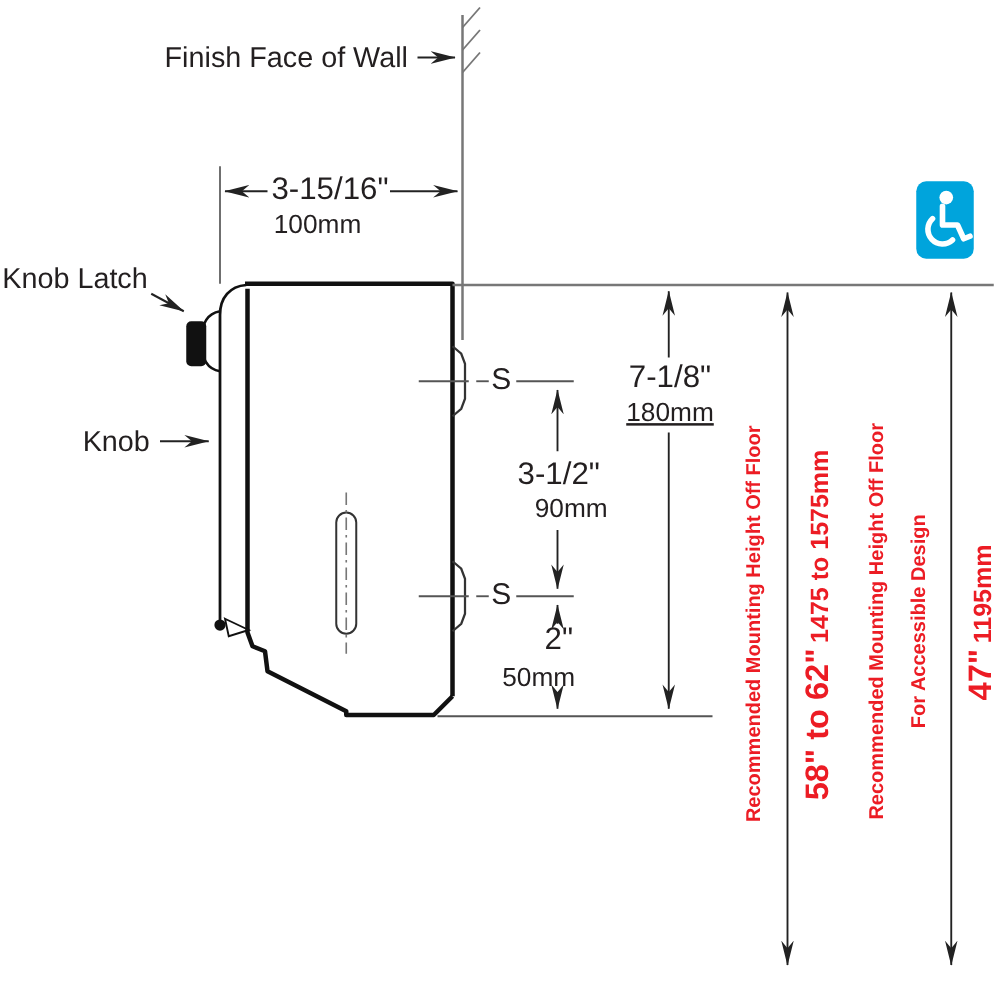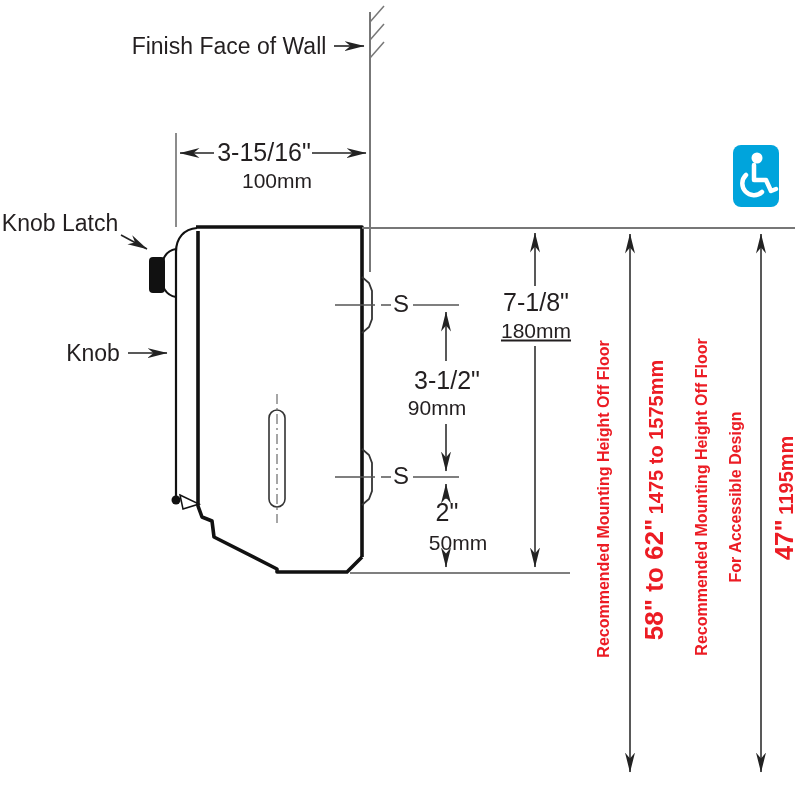--- a/index.html
+++ b/index.html
@@ -116,30 +116,30 @@
   </g>
 </svg>
 
 <div class="txt lbl" style="left:229px;top:46px;">Finish Face of Wall</div>
 <div class="txt lbl" style="left:60px;top:223px;">Knob Latch</div>
 <div class="txt lbl" style="left:93px;top:353px;">Knob</div>
 <div class="txt s" style="left:401px;top:304px;">S</div>
 <div class="txt s" style="left:401px;top:476px;">S</div>
 
 <div class="txt in" style="left:264px;top:152px;">3-15/16"</div>
-<div class="txt mm" style="left:277px;top:180px;">100mm</div>
+<div class="txt mm" style="left:254px;top:180px;">100mm</div>
 
 <div class="txt in" style="left:536px;top:302px;">7-1/8"</div>
 <div class="txt mm" style="left:536px;top:330px;text-decoration:underline;">180mm</div>
 
 <div class="txt in" style="left:447px;top:380px;">3-1/2"</div>
-<div class="txt mm" style="left:437px;top:407px;">90mm</div>
+<div class="txt mm" style="left:457px;top:407px;">90mm</div>
 
 <div class="txt in" style="left:447px;top:512px;">2"</div>
-<div class="txt mm" style="left:458px;top:542px;">50mm</div>
+<div class="txt mm" style="left:431px;top:542px;">50mm</div>
 
 <div class="vred vlabel" style="left:604px;top:499px;">Recommended Mounting Height Off Floor</div>
 
 <div class="vred" style="left:656px;top:500px;">
   <span class="vbig">58" to 62"</span>
   <span class="vsmall">1475 to 1575mm</span>
 </div>
 
 <div class="vred vlabel" style="left:719px;top:497px;">
   <div>Recommended Mounting Height Off Floor</div>

